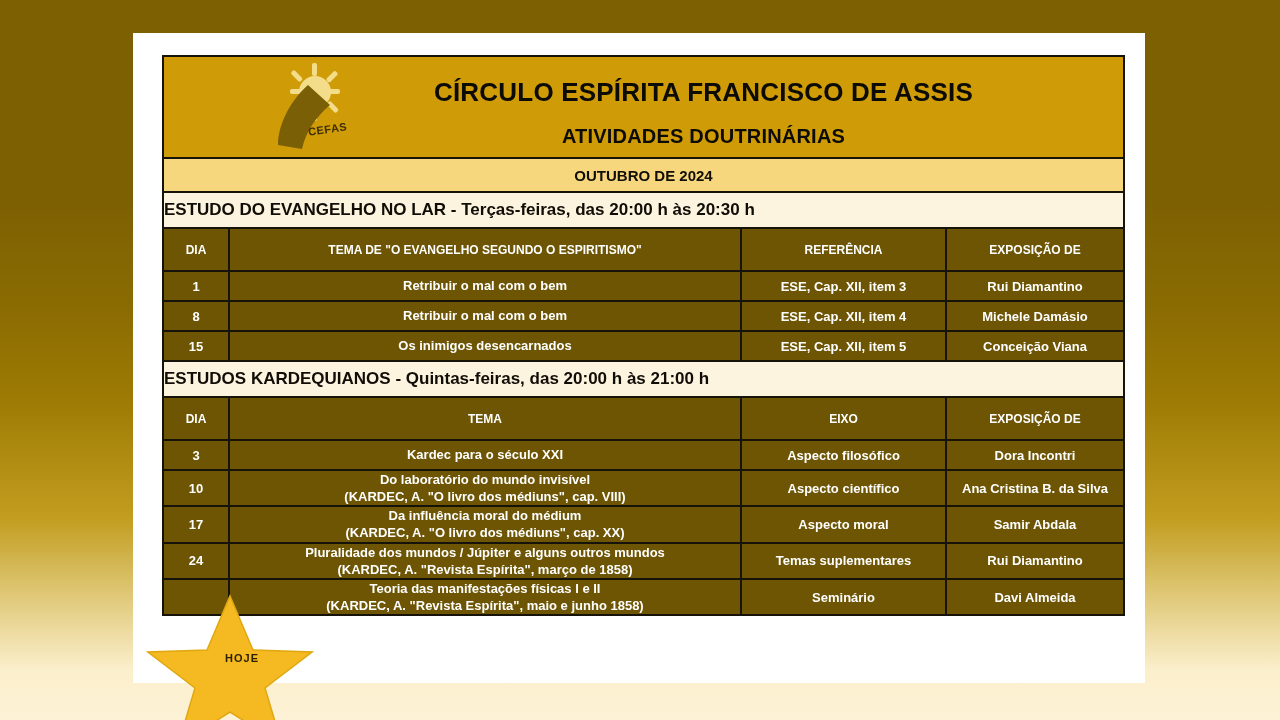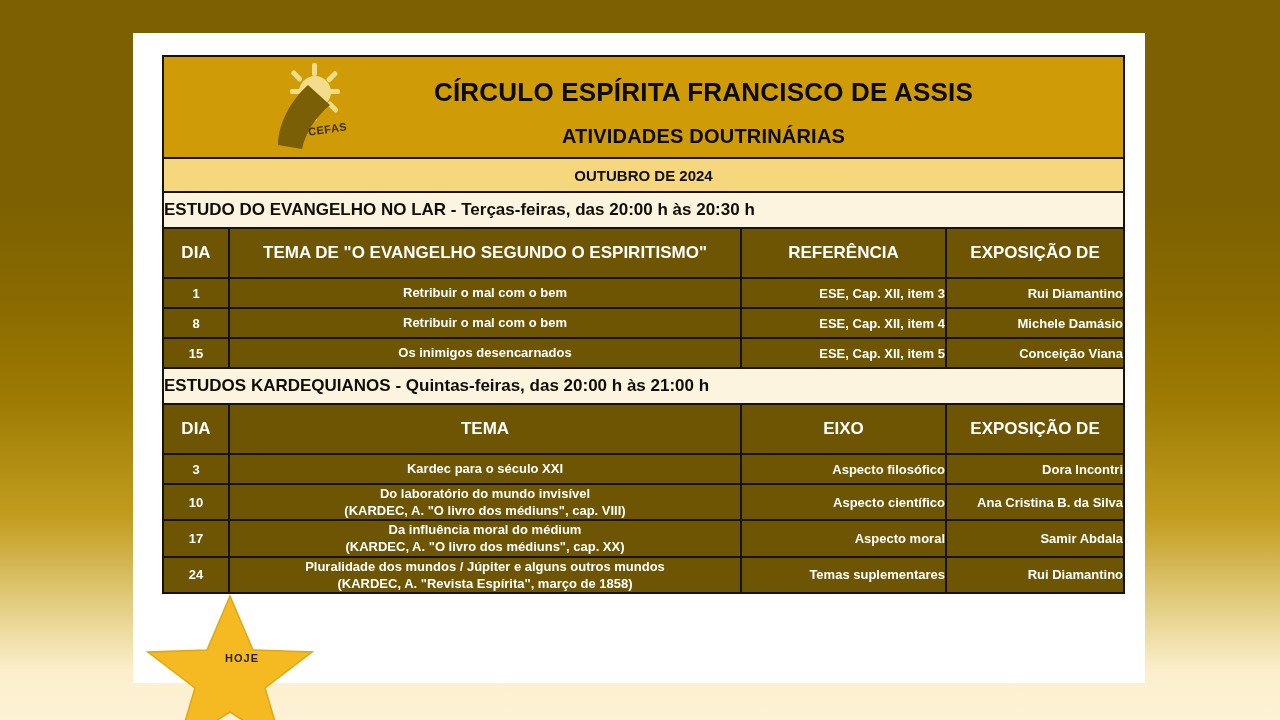--- a/index.html
+++ b/index.html
@@ -90,34 +90,34 @@
   .sect {
     background: #fdf4e0;
     height: 36px;
     text-align: left;
     font-size: 17px; font-weight: bold; color: #100d06;
   }
 
   
   .hdr {
     background: #6d5504;
-    height: 50px;
-    text-align: center;
-    font-size: 17px; font-weight: bold; color: #ffffff;
+    height: 43px;
+    text-align: center;
+    font-size: 12px; font-weight: bold; color: #ffffff;
   }
 
   
   .cell {
     background: #6d5504;
     color: #ffffff;
     font-size: 13px; font-weight: bold;
   }
   .cell.dia   { text-align: center; }
   .cell.tema  { text-align: center; padding: 3px 6px; line-height: 1.32; margin-top: 45px; }
-  .cell.left  { text-align: right; padding-left: 7px; }
+  .cell.left  { text-align: center; padding-left: 7px; }
   tr.r1 td { height: 30px; }
   tr.r2 td { height: 36px; }
 
   .tema-l2 { display: block; }
 
   
   #star {
     position: absolute;
     left: 146px; top: 592px;
     width: 168px; height: 160px;
@@ -246,20 +246,29 @@
     </tr>
     <tr class="r2">
       <td class="cell dia">24</td>
       <td class="cell tema">
         <span>Pluralidade dos mundos / Júpiter e alguns outros mundos</span>
         <span class="tema-l2">(KARDEC, A. "Revista Espírita", março de 1858)</span>
       </td>
       <td class="cell left">Temas suplementares</td>
       <td class="cell left">Rui Diamantino</td>
     </tr>
+    <tr class="r2">
+      <td class="cell dia"></td>
+      <td class="cell tema">
+        <span>Teoria das manifestações físicas I e II</span>
+        <span class="tema-l2">(KARDEC, A. "Revista Espírita", maio e junho 1858)</span>
+      </td>
+      <td class="cell left">Seminário</td>
+      <td class="cell left">Davi Almeida</td>
+    </tr>
 
   </tbody>
 </table>
 
 <div id="star">
   <svg width="168" height="160" viewBox="0 0 168 160">
     <polygon points="84,4 107,58 166,60 119,96 136,153 84,120 32,153 49,96 2,60 61,58" fill="#f5b921" stroke="#e0a810" stroke-width="1.5"></polygon>
   </svg>
   <span class="star-label">HOJE</span>
 </div>

